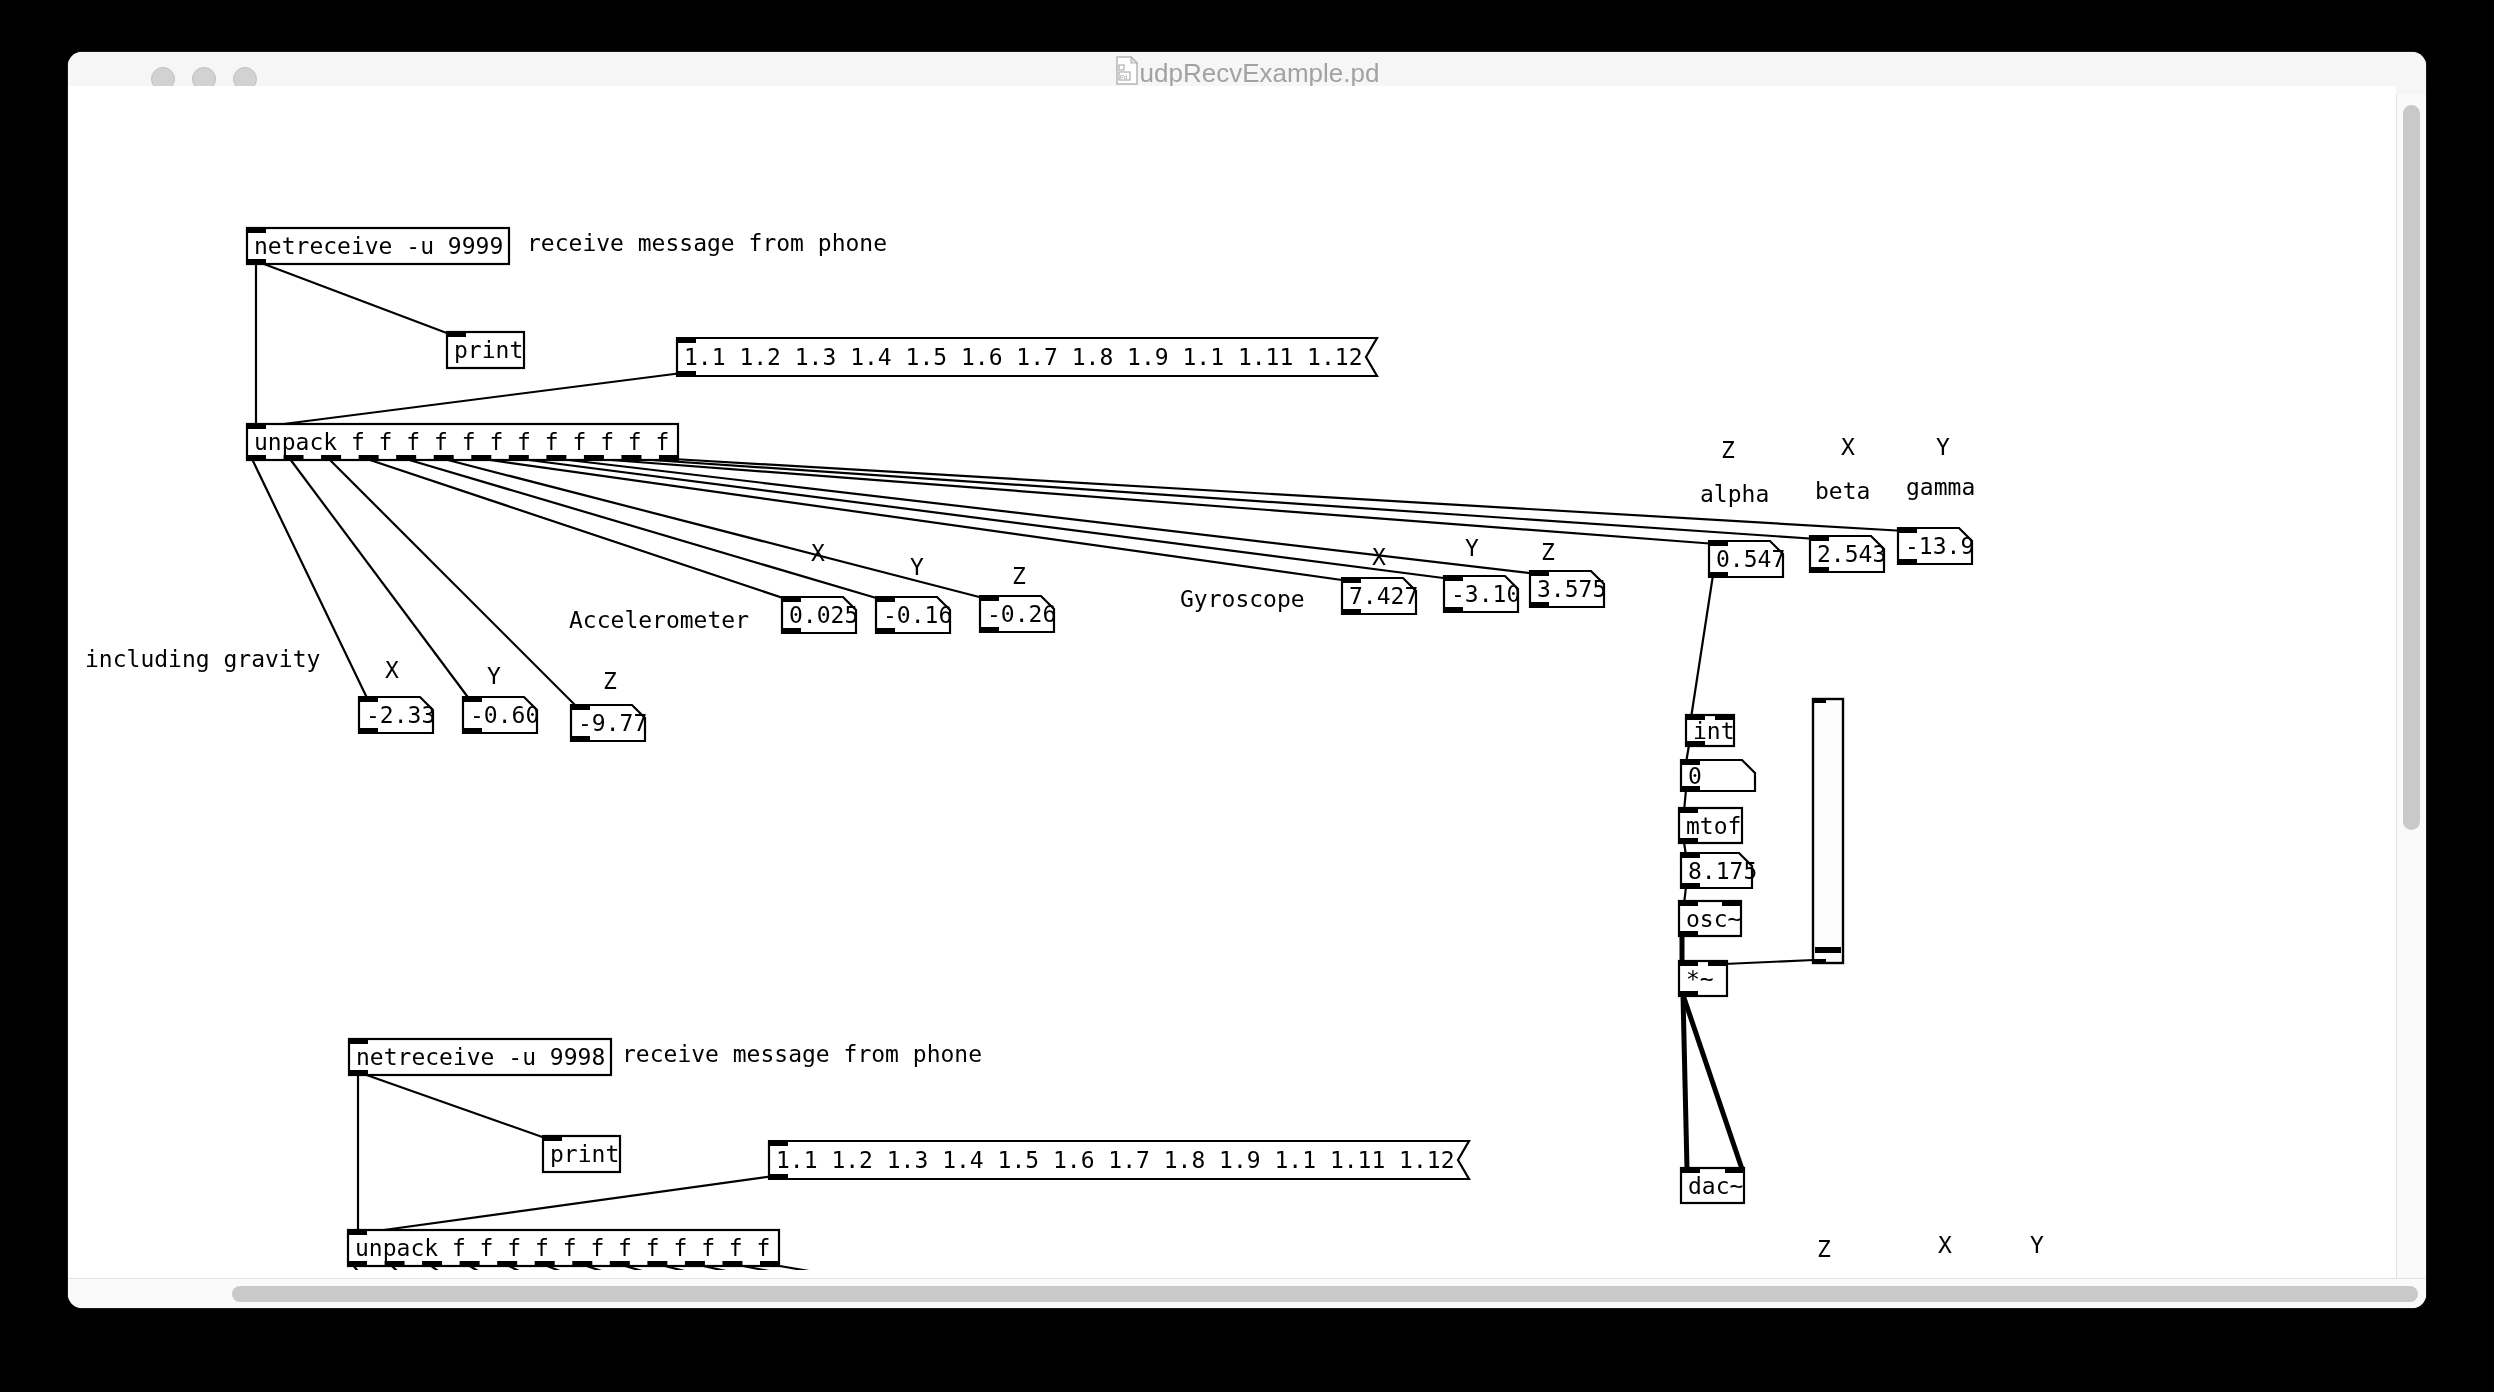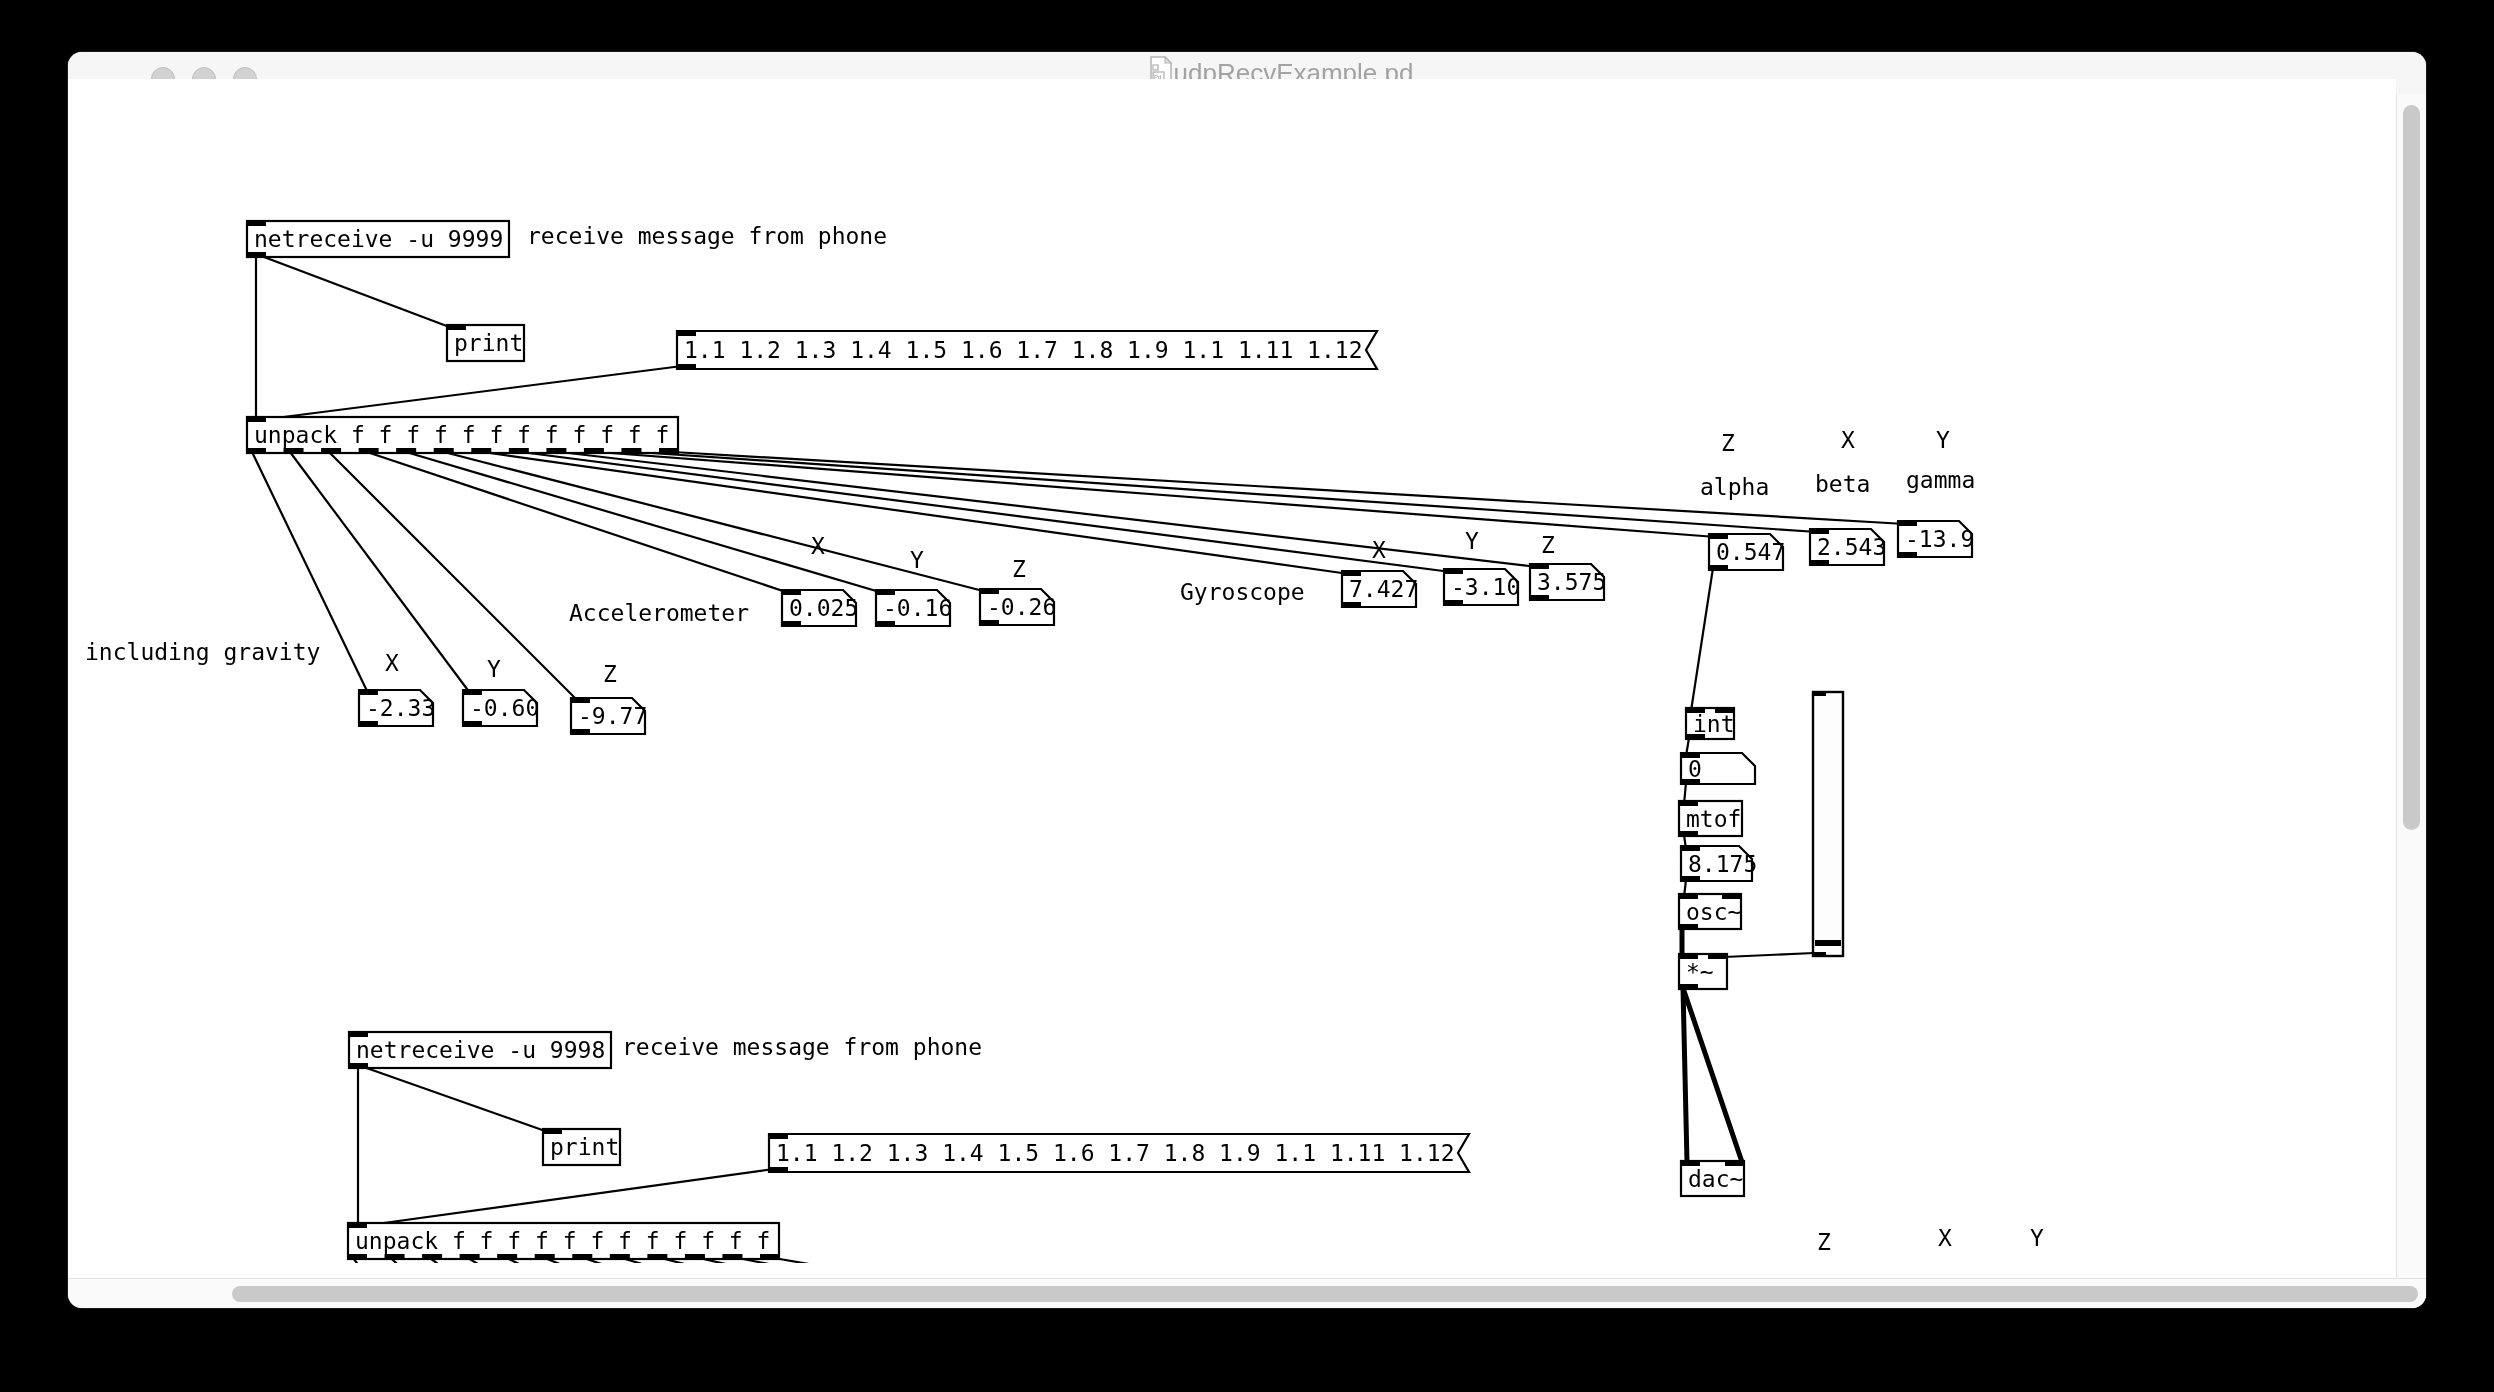--- a/index.html
+++ b/index.html
@@ -1,23 +1,23 @@
 <!DOCTYPE html>
 <html><head>
 <meta charset="utf-8">
 <style>
   html,body{margin:0;padding:0;background:#000;width:2494px;height:1392px;overflow:hidden;}
   #stage{position:relative;width:2494px;height:1392px;background:#000;font-family:"DejaVu Sans Mono",monospace;}
   .window{position:absolute;left:68px;top:52px;width:2358px;height:1256px;background:#fff;border-radius:14px;overflow:hidden;box-shadow:0 0 0 1px #1a1a1a;}
   .titlebar{position:absolute;left:0;top:0;width:100%;height:42px;background:#f6f6f6;border-bottom:2px solid #d9d9d9;}
   .traffic{position:absolute;top:15px;width:24px;height:24px;border-radius:50%;background:#d2d2d2;border:1px solid #bfbfbf;box-sizing:border-box;}
   .t-close{left:83px;} .t-min{left:124px;} .t-zoom{left:165px;}
-  .titlewrap{position:absolute;left:0;top:0;width:100%;height:42px;display:flex;align-items:center;justify-content:center;gap:1px;padding-left:34px;}
+  .titlewrap{position:absolute;left:0;top:0;width:100%;height:42px;display:flex;align-items:center;justify-content:center;gap:1px;}
   .title-text{font-family:"Liberation Sans",sans-serif;font-size:26px;color:#a2a2a2;}
-  .patch{position:absolute;left:0;top:27px;width:2328px;height:1184px;overflow:hidden;background:#fff;}
+  .patch{position:absolute;left:0;top:34px;width:2328px;height:1184px;overflow:hidden;background:#fff;}
   .vtrack{position:absolute;right:0;top:42px;width:30px;height:1214px;background:#fafafa;border-left:1px solid #e3e3e3;box-sizing:border-box;}
   .vthumb{position:absolute;left:6px;top:11px;width:17px;height:725px;background:#c9c9c9;border-radius:9px;}
   .htrack{position:absolute;left:0;bottom:0;width:2358px;height:30px;background:#fafafa;border-top:1px solid #e3e3e3;box-sizing:border-box;}
   .hthumb{position:absolute;left:164px;top:7px;width:2186px;height:16px;background:#c9c9c9;border-radius:8px;}
   svg text{font-family:"DejaVu Sans Mono",monospace;font-size:23px;fill:#000;white-space:pre;}
 </style>
 </head>
 <body>
 
 <div id="stage">

